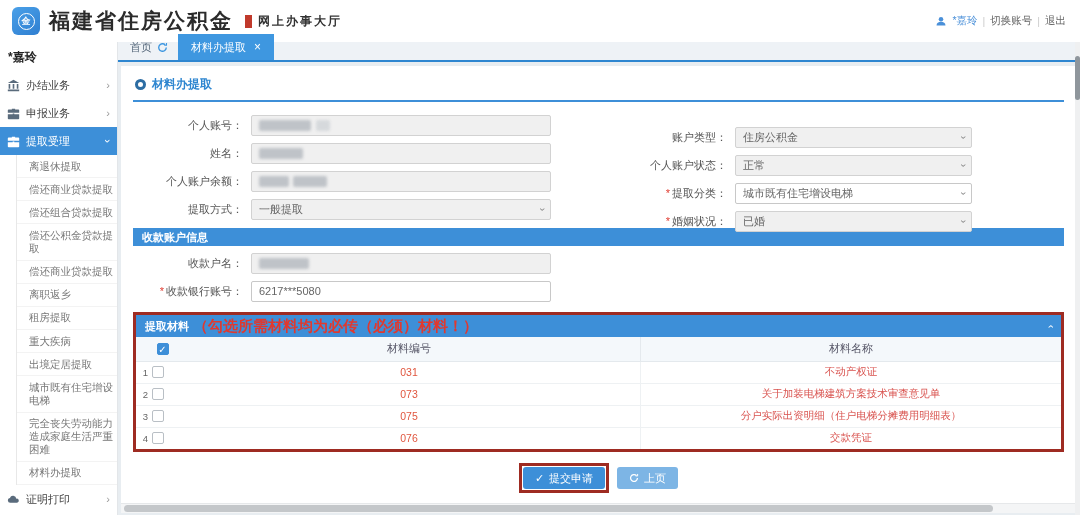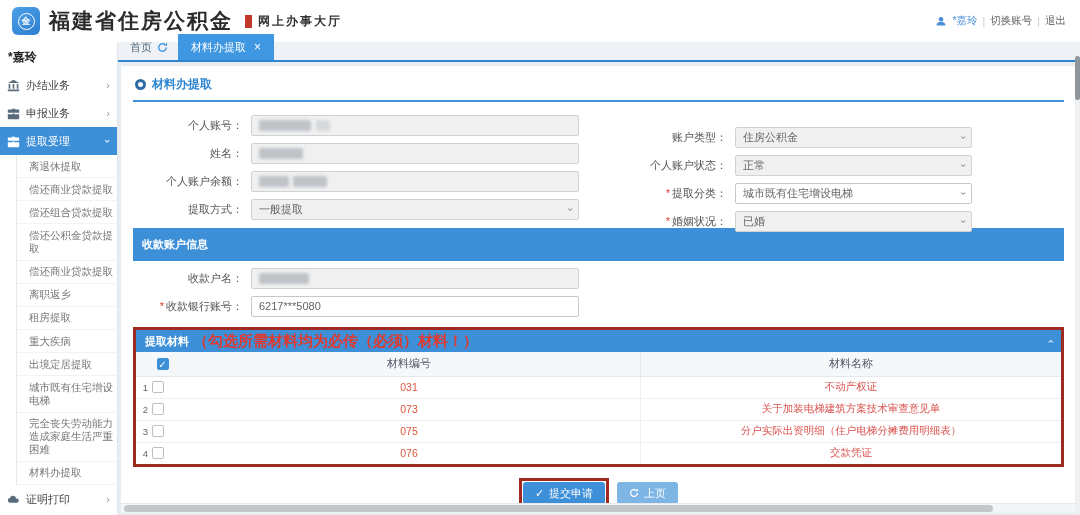--- a/index.html
+++ b/index.html
@@ -64,36 +64,36 @@
   .panel-head { display:flex; align-items:center; gap:6px; padding:4px 0 7px 2px;
     border-bottom:2px solid #3d8fd8; }
   .bullet-icon { width:11px; height:11px; border:3px solid #2d6da3; border-radius:50%; }
   .panel-title { font-size:12px; font-weight:bold; color:#2e86d0; }
 
   
   .form { margin-top:9px; }
   .frow { display:flex; align-items:center; height:28px; }
   .fl { display:flex; align-items:center; width:452px; flex:none; }
   .fl .lbl { width:118px; text-align:right; padding-right:8px; font-size:11px; color:#555; white-space:nowrap; }
-  .fl .ctl { width:328px; }
+  .fl .ctl { width:300px; }
   .fr { display:flex; align-items:center; flex:1;margin-top:24px; }
   .fr .lbl { width:150px; text-align:right; padding-right:8px; font-size:11px; color:#555; white-space:nowrap; }
   .fr .ctl { width:237px; }
   .req { color:#e03c31; margin-right:2px; }
   .inputbox { height:21px; background:#f0f0f0; border:1px solid #d2d2d2;
     border-radius:2px; display:flex; align-items:center; padding:0 7px;
     font-size:11px; color:#666; position:relative; }
   .inputbox.white { background:#fff; border-color:#c8c8c8; }
   .sel-arrow { position:absolute; right:6px; top:4px; color:#888; font-size:10px;
     transform:rotate(90deg); }
   .mask { display:inline-block; height:11px; border-radius:2px; background:#bfc3c8;
     filter:blur(1.6px); }
 
   
-  .secbar { height:33px; background:#3d8fd8; color:#fff; font-size:11px;
+  .secbar { height:18px; background:#3d8fd8; color:#fff; font-size:11px;
     font-weight:bold; display:flex; align-items:center; padding:0 9px;
     margin:5px 0 3px; }
 
   
   .materials-annot { border:3px solid #9e2b22; margin-top:7px; background:#fff; }
   .mat-head { height:22px; background:#3d8fd8; display:flex; align-items:center;
     padding:0 9px; }
   .mat-title { color:#fff; font-size:11px; font-weight:bold; }
   .mat-note { color:#e0392f; font-size:15px; margin-left:4px; font-weight:bold; }
   .mat-collapse { margin-left:auto; color:#fff; font-size:10px; cursor:pointer;

